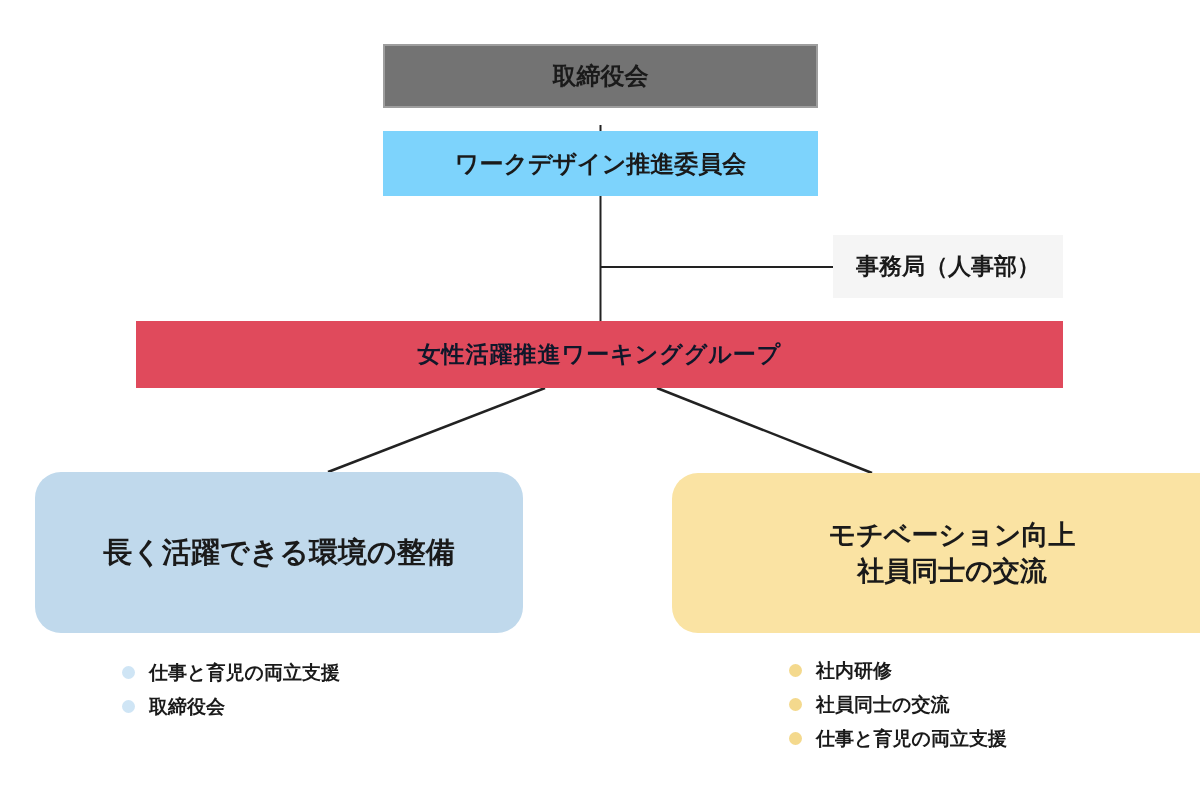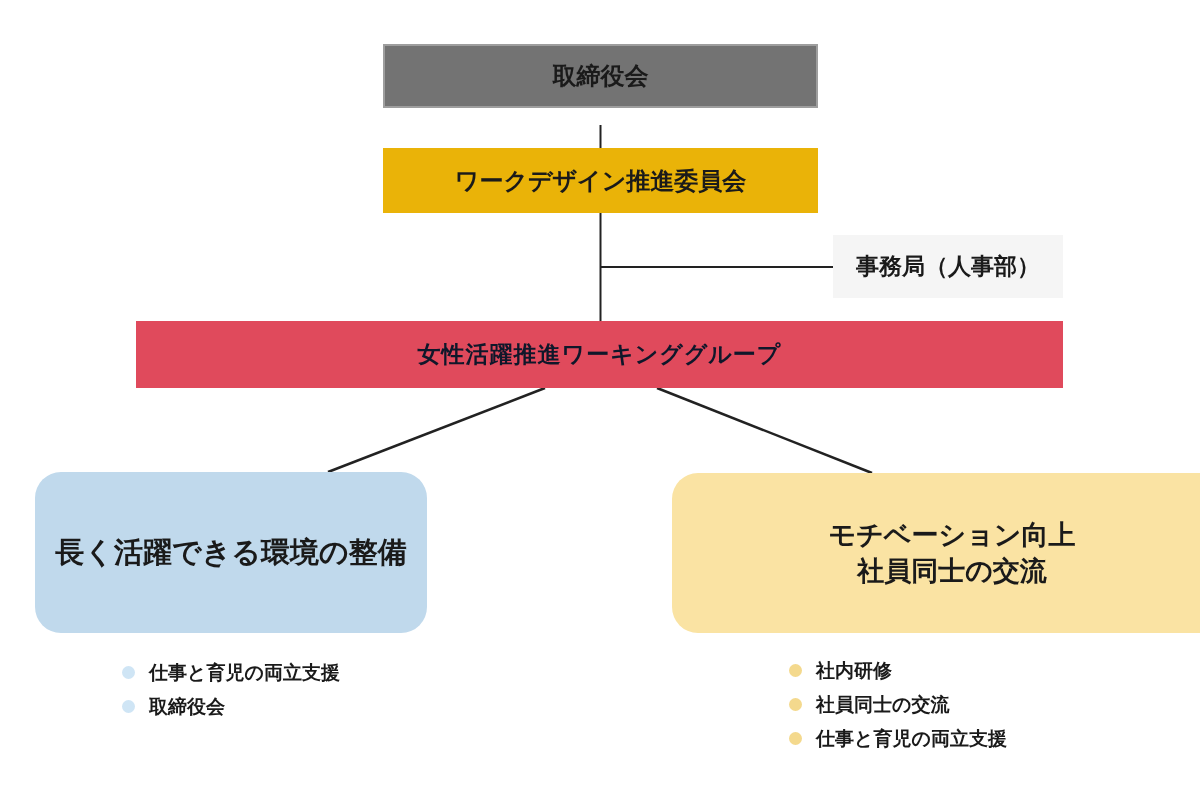--- a/index.html
+++ b/index.html
@@ -3,25 +3,25 @@
 <meta charset="utf-8">
 <style>
   html,body{margin:0;padding:0;background:#fff;}
   body{font-family:"Liberation Sans","DejaVu Sans",sans-serif;color:#1a1a1a;}
   .canvas{position:relative;width:1200px;height:798px;background:#ffffff;overflow:hidden;}
   .lines{position:absolute;left:0;top:0;width:1200px;height:798px;z-index:0;}
   .node{position:absolute;display:flex;align-items:center;justify-content:center;
         box-sizing:border-box;z-index:1;text-align:center;font-weight:700;}
   .node-board{left:383px;top:44px;width:435px;height:64px;background:#737373;
         border:2px solid #9e9e9e;font-size:24px;}
-  .node-committee{left:383px;top:148px;width:435px;height:65px;background:#eab308;font-size:24px;}
+  .node-committee{left:383px;top:131px;width:435px;height:65px;background:#7dd3fc;font-size:24px;}
   .node-secretariat{left:833px;top:235px;width:230px;height:63px;background:#f5f5f5;font-size:23px;}
   .node-wg{left:136px;top:321px;width:927px;height:67px;background:#e04a5c;
         color:#0f172a;font-size:23px;letter-spacing:1px;}
-  .node-env{left:35px;top:472px;width:392px;height:161px;background:#c0d9ec;
+  .node-env{left:35px;top:472px;width:488px;height:161px;background:#c0d9ec;
         border-radius:26px;font-size:29px;}
   .node-motivation{left:672px;top:473px;width:560px;height:160px;background:#fae3a3;
         border-radius:26px;font-size:27px;line-height:36px;}
   .bullets{position:absolute;z-index:1;margin:0;padding:0;list-style:none;}
   .bullets-env{left:122px;top:659px;}
   .bullets-motivation{left:789px;top:657px;}
   .bullet-item{display:flex;align-items:center;height:27px;margin-bottom:7px;
         font-size:19px;font-weight:600;}
   .dot{width:13px;height:13px;border-radius:50%;margin-right:14px;flex:0 0 13px;}
   .dot-blue{background:#cfe5f5;}

